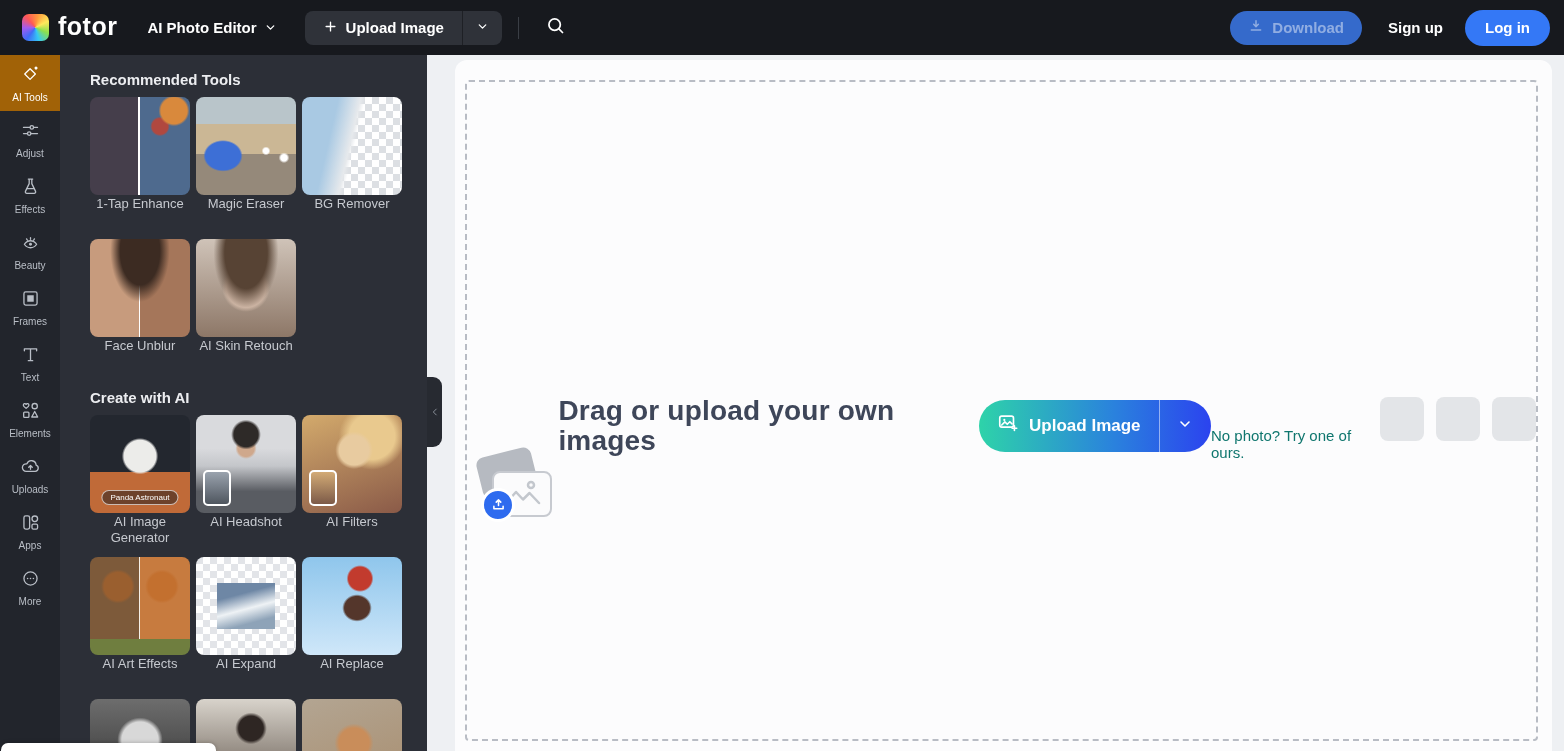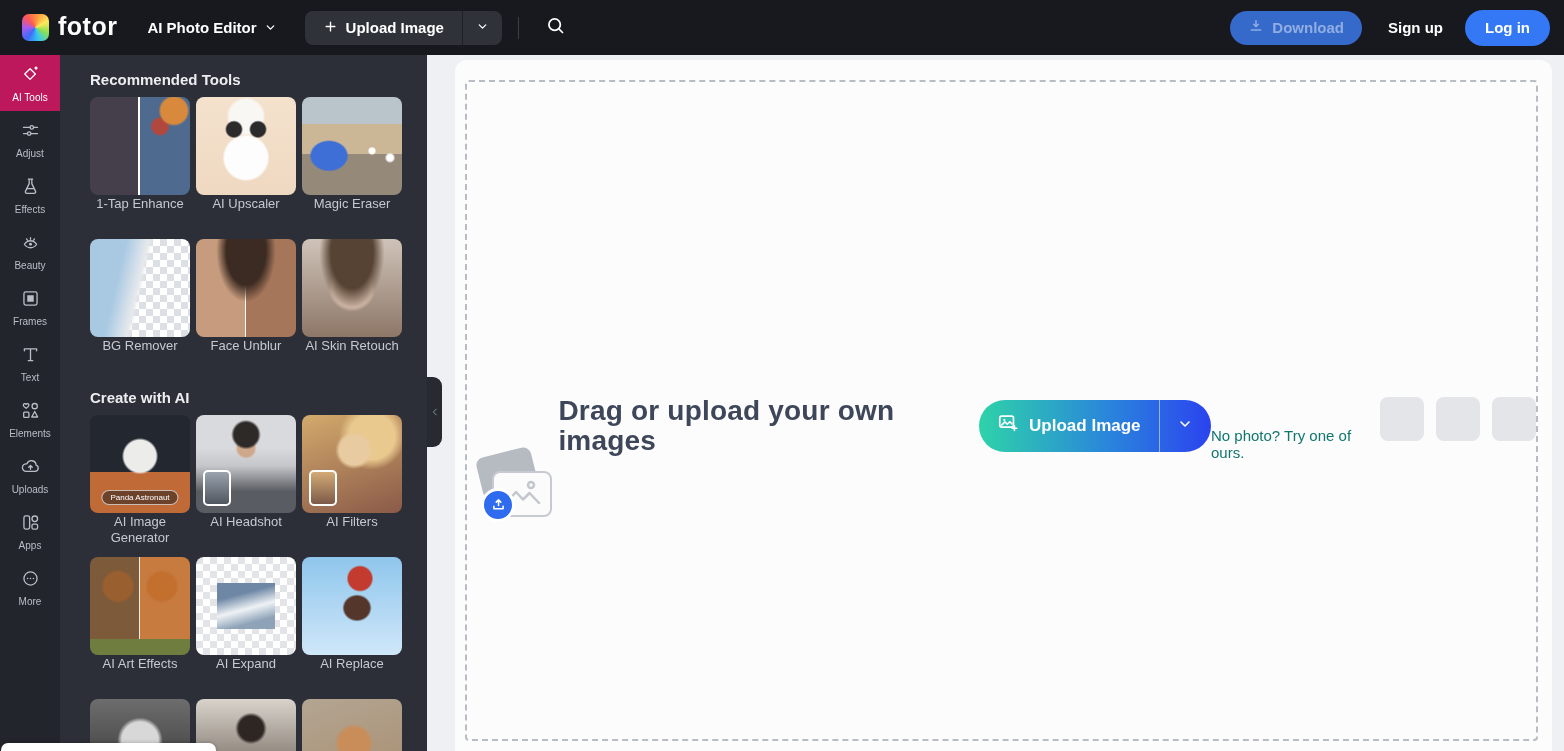--- a/index.html
+++ b/index.html
@@ -26,21 +26,21 @@
 
   
   .app-body { position:relative; display:flex; height:696px; }
 
   
   .sidebar { width:60px; background:#22252c; display:flex; flex-direction:column; padding-top:0; flex-shrink:0; }
   .side-item { height:56px; display:flex; flex-direction:column; align-items:center; justify-content:center; gap:4px;
     color:#b9bec6; cursor:pointer; }
   .side-item .s-label { font-size:10px; line-height:1; }
   .side-item svg { width:21px; height:21px; stroke:currentColor; fill:none; stroke-width:1.5; stroke-linecap:round; stroke-linejoin:round; }
-  .side-item.active { background:#be185d; color:#fff; }
+  .side-item.active { background:#a16207; color:#fff; }
 
   
   .panel { width:367px; background:#2c2f37; flex-shrink:0; padding:17px 25px 0 30px; overflow:hidden; position:relative; }
   .sec-title { color:#ecedf0; font-size:15px; font-weight:600; line-height:15px; }
   .tool-grid { display:grid; grid-template-columns:repeat(3,100px); column-gap:6px; grid-auto-rows:121px; row-gap:21px; margin-top:10px; }
   .cell { cursor:pointer; }
   .thumb { width:100px; height:98px; border-radius:8px; position:relative; overflow:hidden; }
   .tlabel { margin-top:1px; text-align:center; color:#c6c9cf; font-size:13px; line-height:16px; }
   .sec-title.second { margin-top:30px; }
 
@@ -318,24 +318,20 @@
   </nav>
 
   <aside class="panel">
     <div class="sec-title">Recommended Tools</div>
     <div class="tool-grid">
       <div class="cell">
         <div class="thumb th-enhance"></div>
         <div class="tlabel">1-Tap Enhance</div>
       </div>
       <div class="cell">
-        <div class="thumb th-upscaler"></div>
-        <div class="tlabel">AI Upscaler</div>
-      </div>
-      <div class="cell">
         <div class="thumb th-eraser"></div>
         <div class="tlabel">Magic Eraser</div>
       </div>
       <div class="cell">
         <div class="thumb th-bgremover"></div>
         <div class="tlabel">BG Remover</div>
       </div>
       <div class="cell">
         <div class="thumb th-unblur"></div>
         <div class="tlabel">Face Unblur</div>

